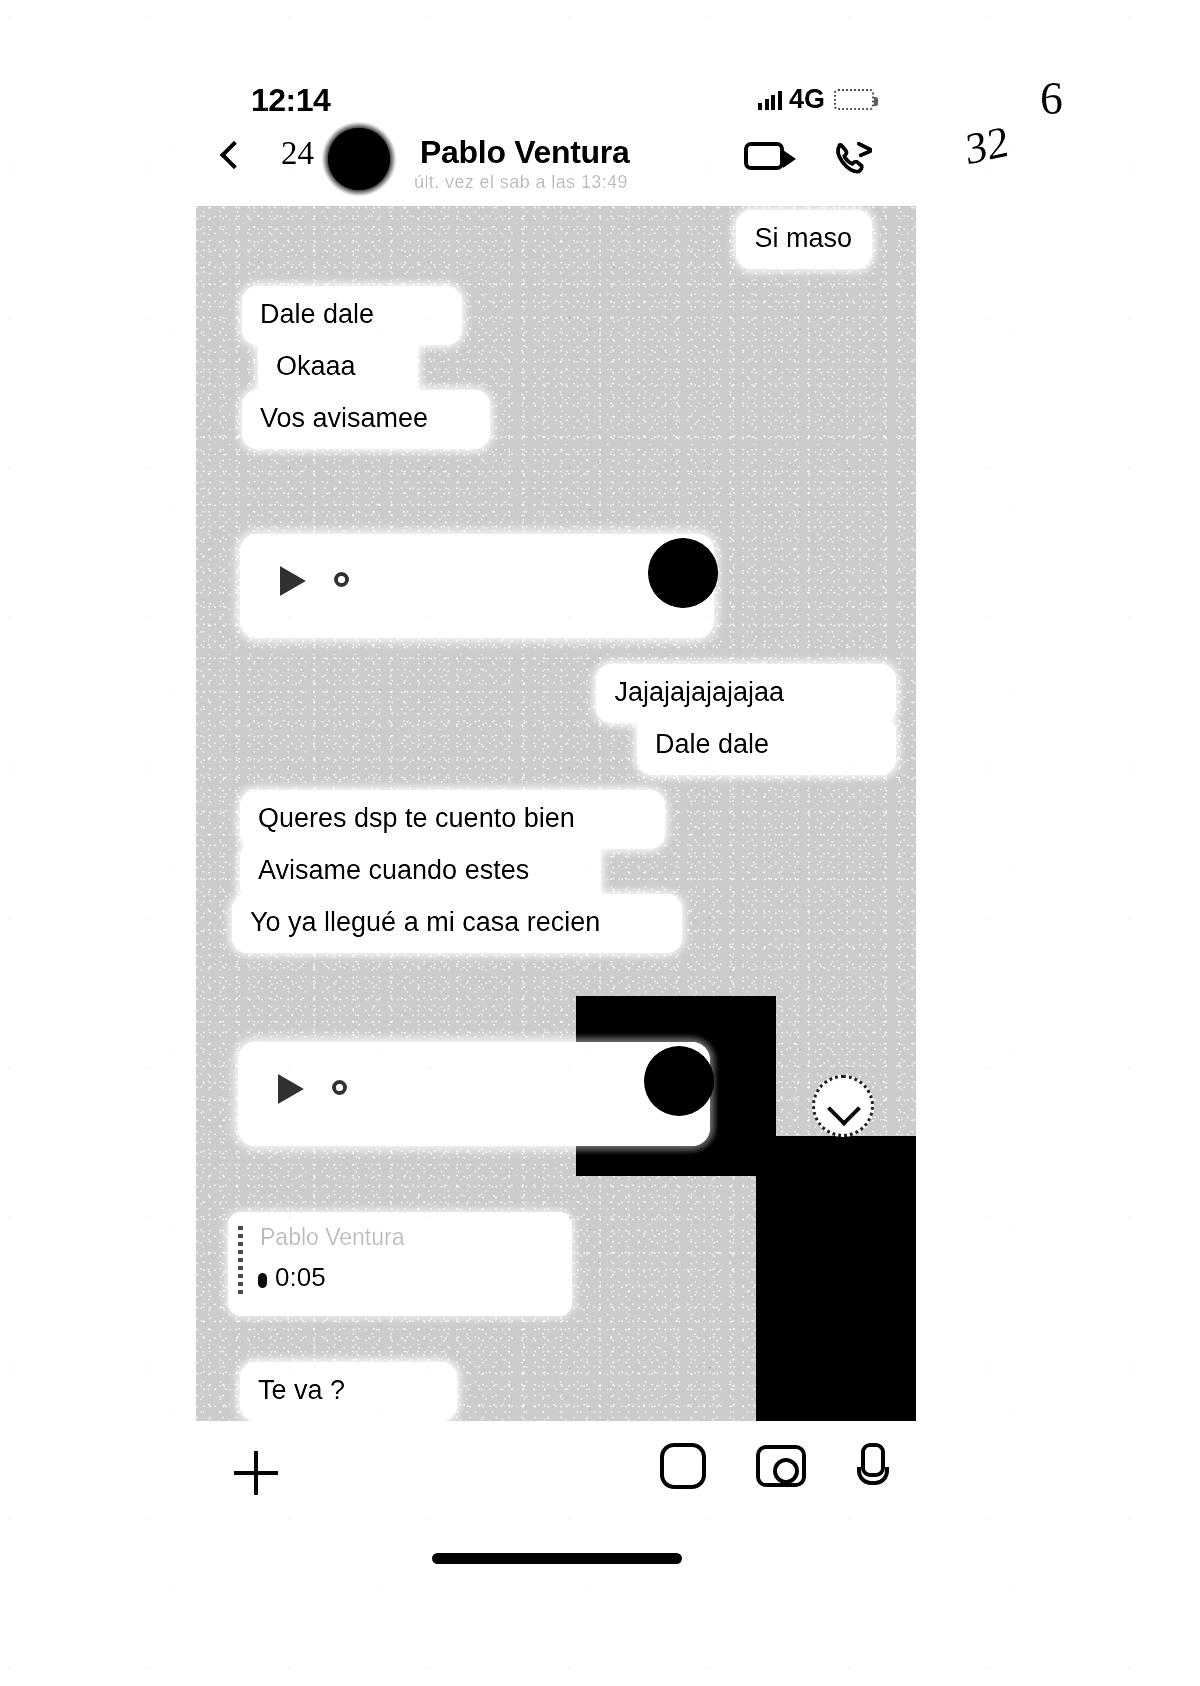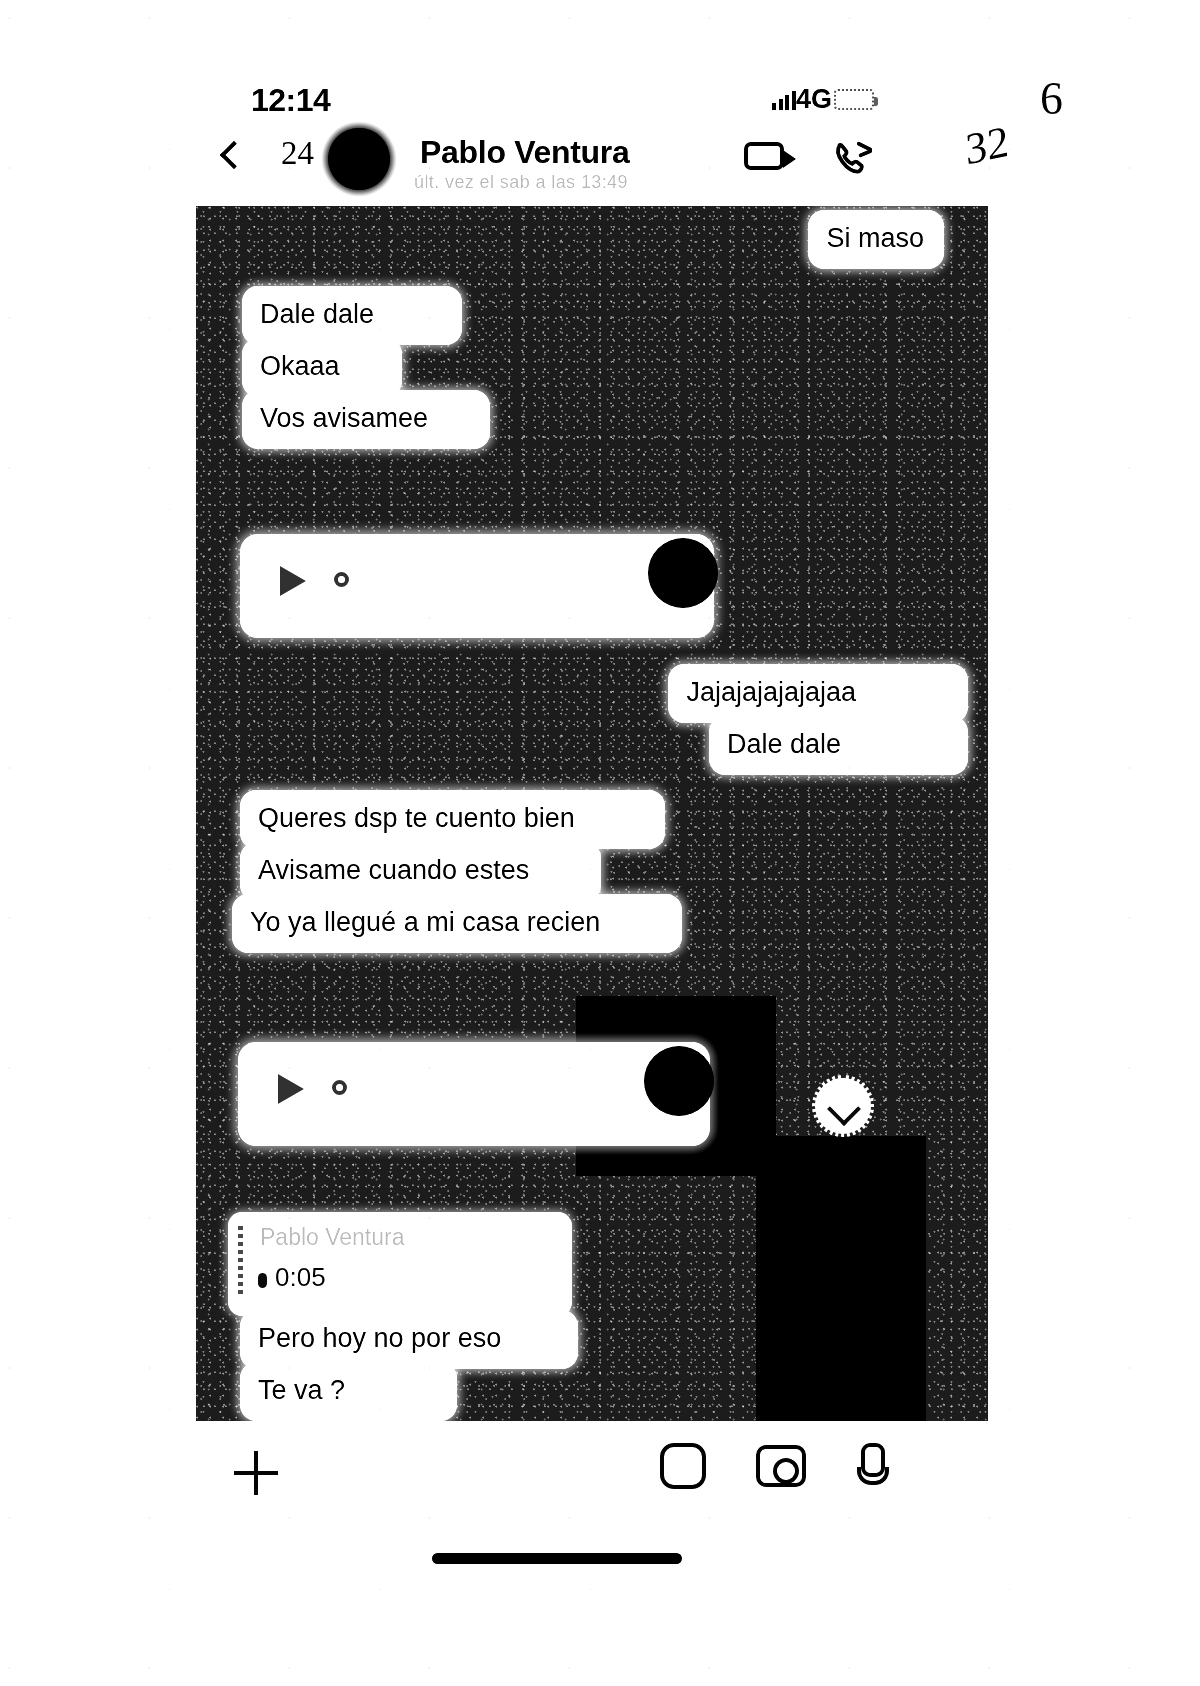--- a/index.html
+++ b/index.html
@@ -42,21 +42,21 @@
   
   .statusbar{
     position:absolute; left:0; top:78px; width:720px; height:52px;
   }
   .status-time{
     position:absolute; left:55px; top:4px;
     font-size:32px; font-weight:bold; letter-spacing:-.5px; color:#000;
   }
   .status-right{
     position:absolute; right:42px; top:6px;
-    display:flex; align-items:center; gap:0;
+    display:flex; align-items:center; gap:7px;
   }
   .bars{ display:flex; align-items:flex-end; gap:2.5px; height:20px;}
   .bars i{ display:block; width:4px; background:#000; }
   .bars i:nth-child(1){height:7px}
   .bars i:nth-child(2){height:11px}
   .bars i:nth-child(3){height:15px}
   .bars i:nth-child(4){height:19px}
   .net{ font-size:27px; font-weight:bold; color:#000; }
   .battery{
     width:40px;height:21px;border:2.5px dotted #222;border-radius:4px;
@@ -109,22 +109,22 @@
     border-left:13px solid #111;
   }
   .icon-phone{
     position:absolute; right:40px; top:6px;
     width:46px;height:46px;
   }
   .icon-phone svg{ width:46px;height:46px; }
 
   
   .convo{
-    position:absolute; left:0; top:206px; width:792px; height:1215px;
-    background:#4c1d95;
+    position:absolute; left:0; top:206px; width:720px; height:1215px;
+    background:#f9a8d4;
     overflow:hidden;
   }
   
   .convo::after{
     content:""; position:absolute; inset:0; z-index:1;
     background-image:
       radial-gradient(circle at 10% 14%, rgba(255,255,255,.55) 0.8px, transparent 1.2px),
       radial-gradient(circle at 44% 38%, rgba(255,255,255,.45) 0.8px, transparent 1.2px),
       radial-gradient(circle at 72% 61%, rgba(255,255,255,.50) 0.8px, transparent 1.2px),
       radial-gradient(circle at 28% 77%, rgba(255,255,255,.42) 0.8px, transparent 1.2px),
@@ -303,21 +303,21 @@
 
     <div class="convo">
 
       <div class="smudge" style="left:380px; top:790px; width:200px; height:180px;"></div>
       <div class="smudge" style="left:560px; top:930px; width:170px; height:300px;"></div>
 
       <div class="msg right" style="right:46px; top:6px;">Si maso</div>
 
       <div class="msg" style="left:48px; top:82px; padding-right:86px;">Dale dale</div>
 
-      <div class="msg" style="left:48px; top:134px; padding-right:60px;">Okaaa</div>
+      <div class="msg" style="left:64px; top:134px; padding-right:60px;">Okaaa</div>
 
       <div class="msg" style="left:48px; top:186px; padding-right:60px;">Vos avisamee</div>
 
 
       <div class="voice" style="left:46px; top:330px; width:470px; height:100px;">
         <div class="play-tri"></div>
         <div class="wave-dot"></div>
         <div class="voice-avatar"></div>
       </div>
 
@@ -340,21 +340,20 @@
 
 
       <div class="reply-block" style="left:34px; top:1008px; width:340px; height:100px;">
         <div class="reply-bar"></div>
         <div class="reply-name">Pablo Ventura</div>
         <div class="reply-meta">
           <span class="reply-mic"></span><span>0:05</span>
         </div>
       </div>
 
-      <div class="msg" style="left:46px; top:1106px; padding-right:75px;">Pero hoy no por eso</div>
 
       <div class="msg" style="left:46px; top:1158px; padding-right:110px;">Te va ?</div>
 
     </div>
 
     <div class="scroll-down"></div>
 
     <div class="composer">
       <div class="comp-plus"></div>
       <div class="comp-icons">

